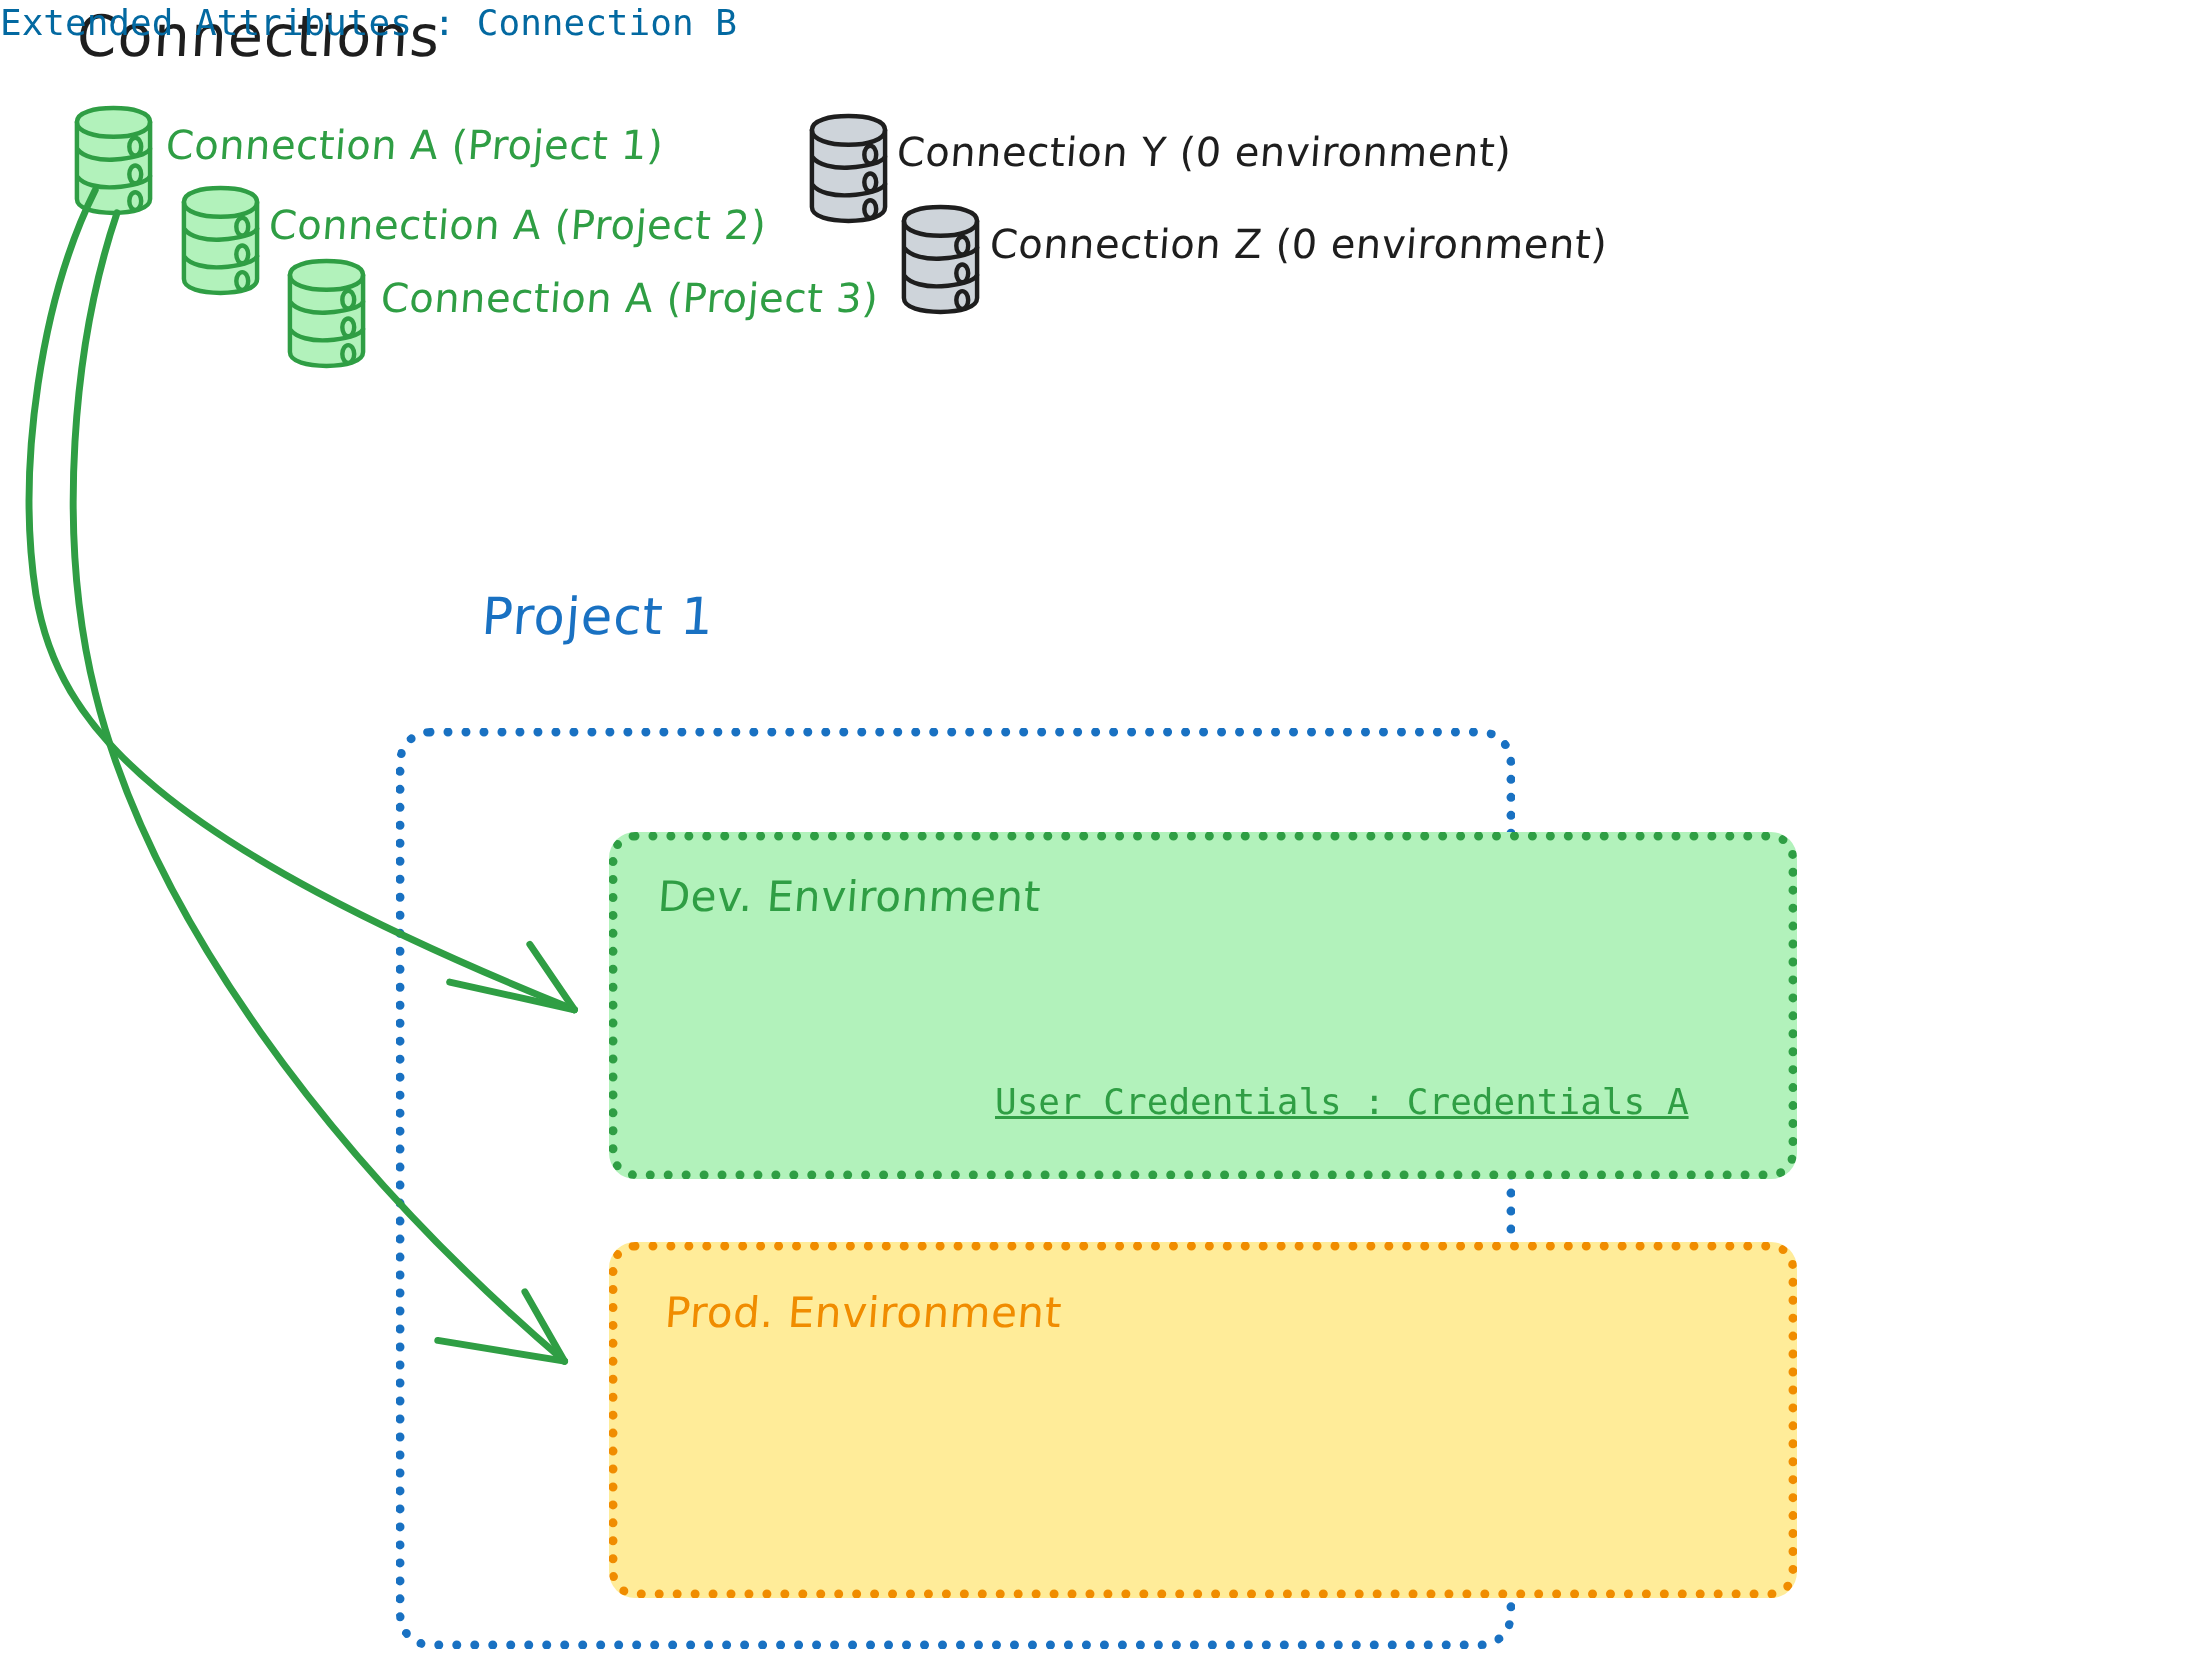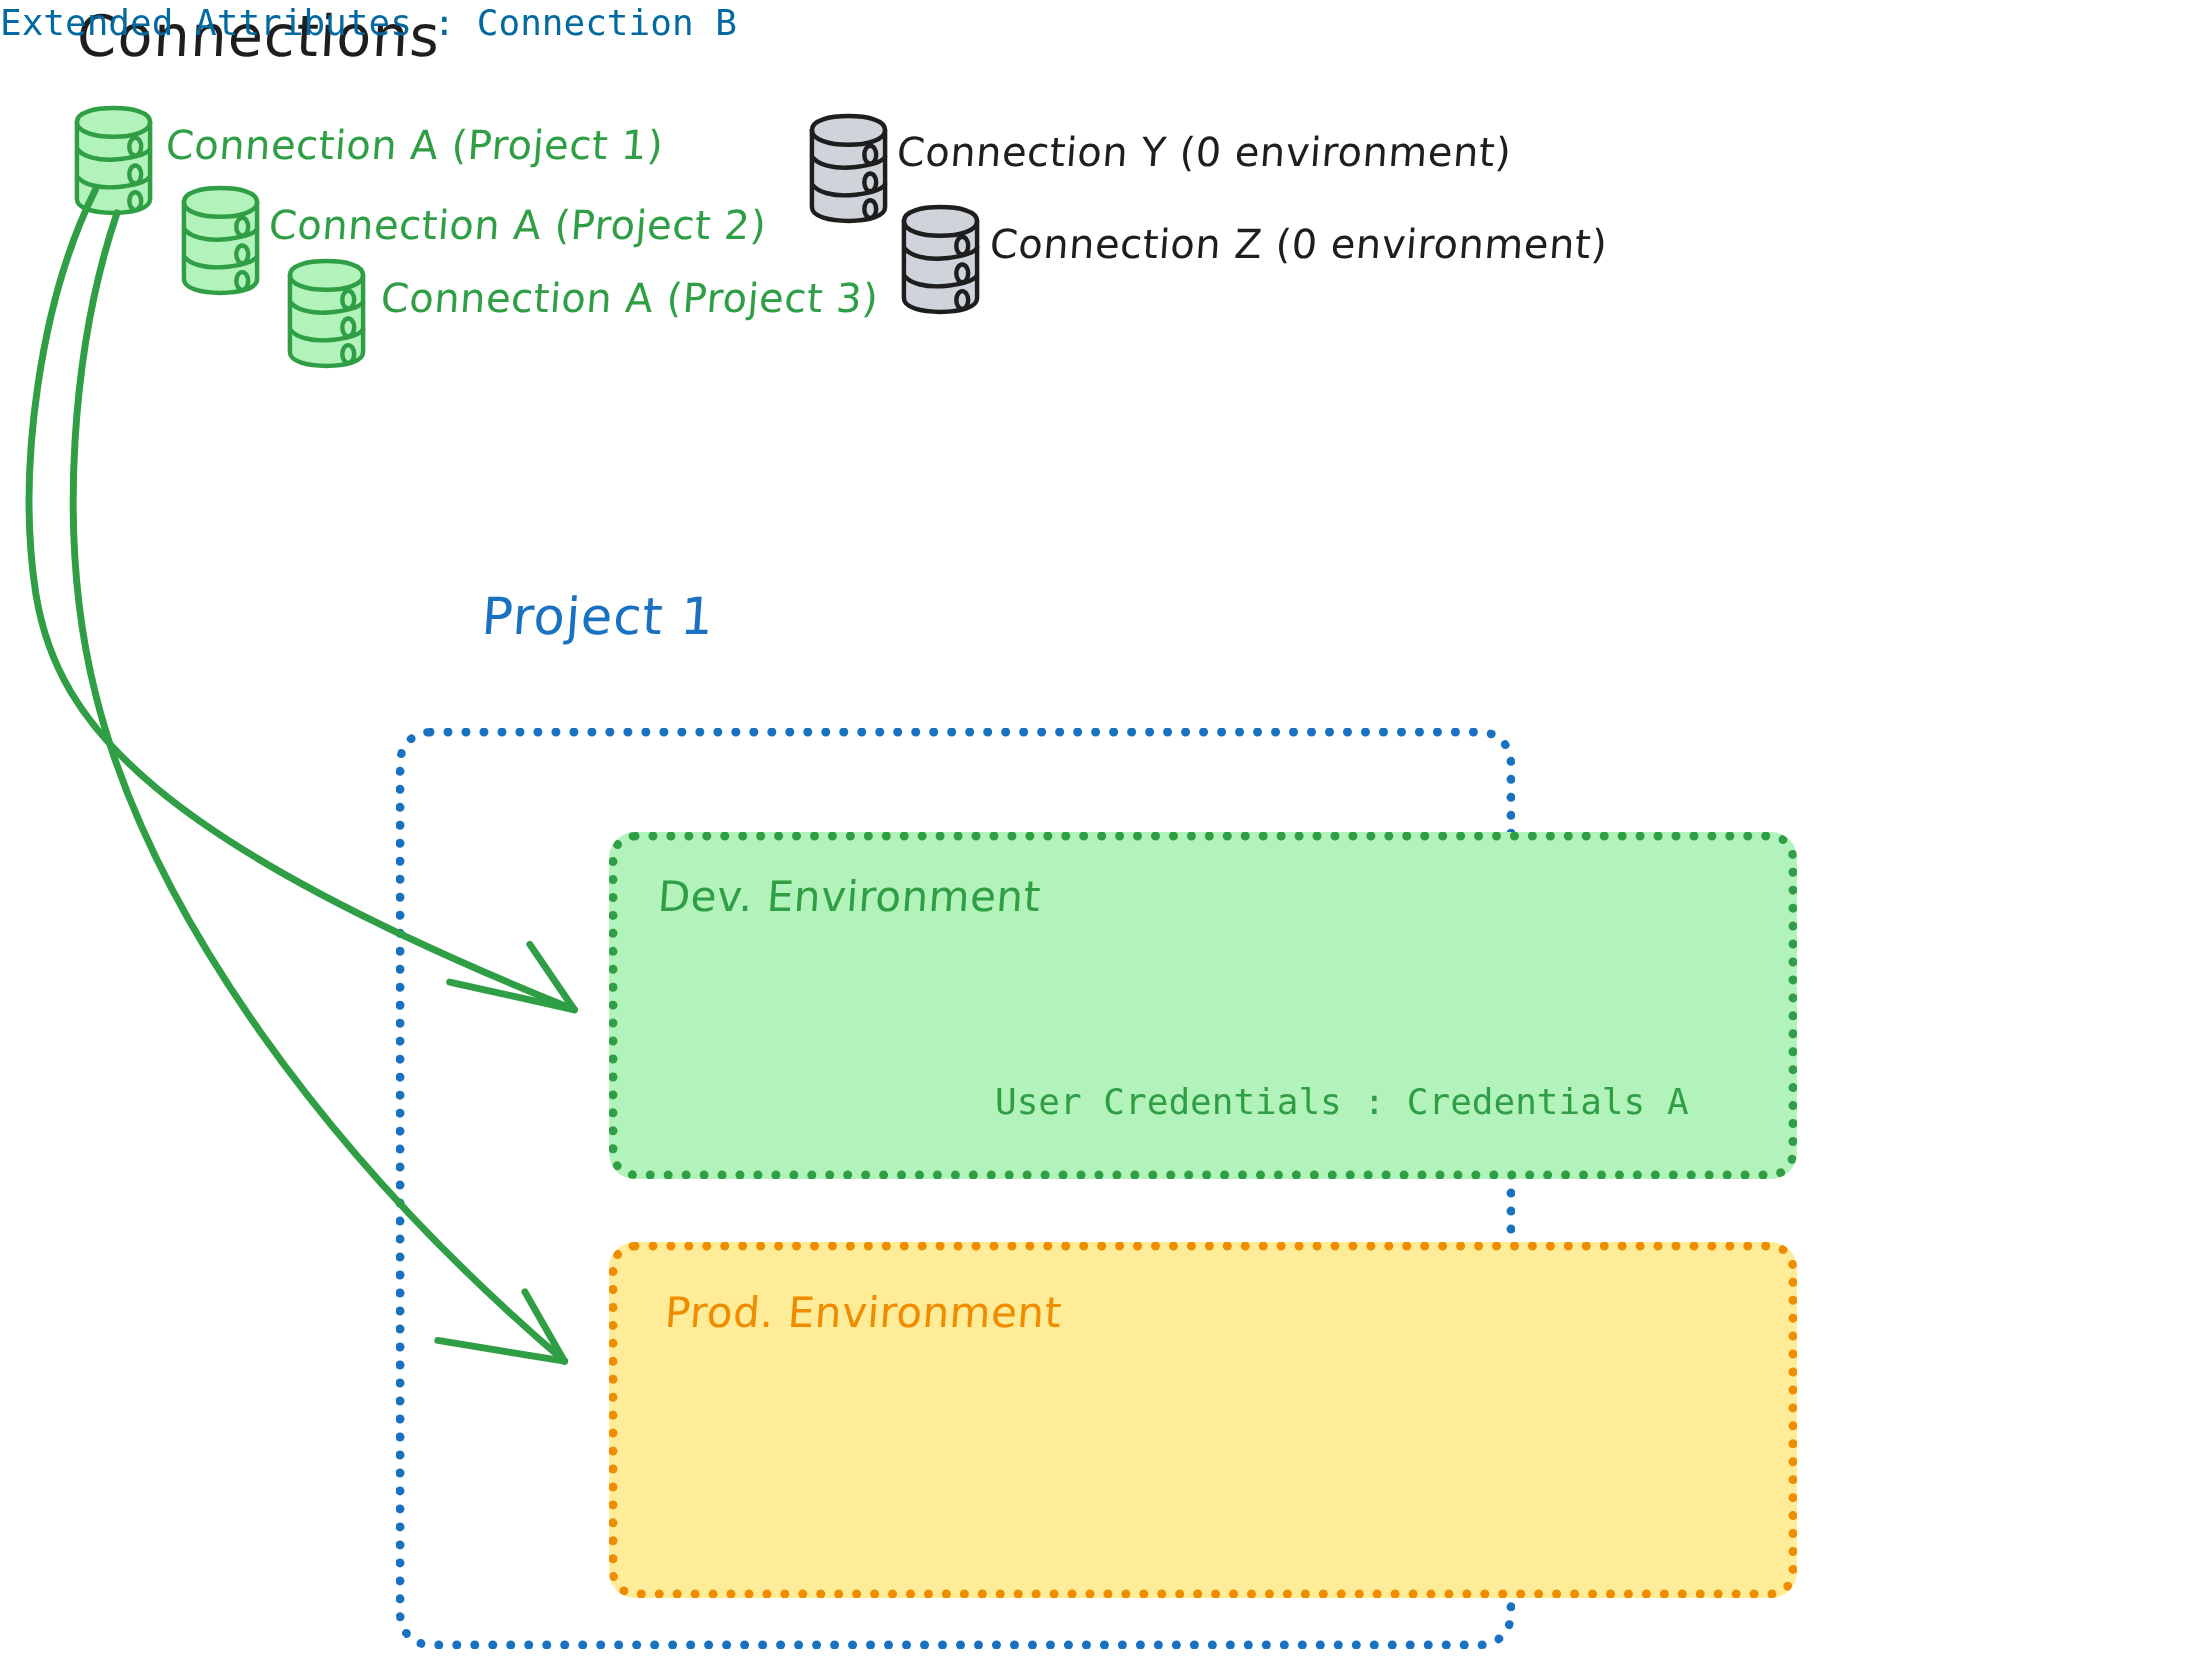--- a/index.html
+++ b/index.html
@@ -59,21 +59,21 @@
     transform:skewX(-4deg);letter-spacing:0.5px;
   }
   #dev-title{left:658px;top:876px;color:#2f9e44;}
   #prod-title{left:665px;top:1292px;color:#f08c00;}
 
   .mono-line{
     position:absolute;white-space:pre;
     font-family:"DejaVu Sans Mono", monospace;
     font-size:36px;line-height:46px;letter-spacing:0px;
   }
-  #dev-cred{left:995px;top:1079px;color:#2f9e44;}
+  #dev-cred{left:995px;top:1079px;color:#2f9e44;text-decoration:underline;}
   #prod-lines{left:929px;top:1438px;color:#0369a1;}
 
   
   #arrows{position:absolute;left:0;top:0;width:2212px;height:1674px;
           pointer-events:none;overflow:visible;}
 </style>
 </head>
 <body>
 
 <div id="stage">

